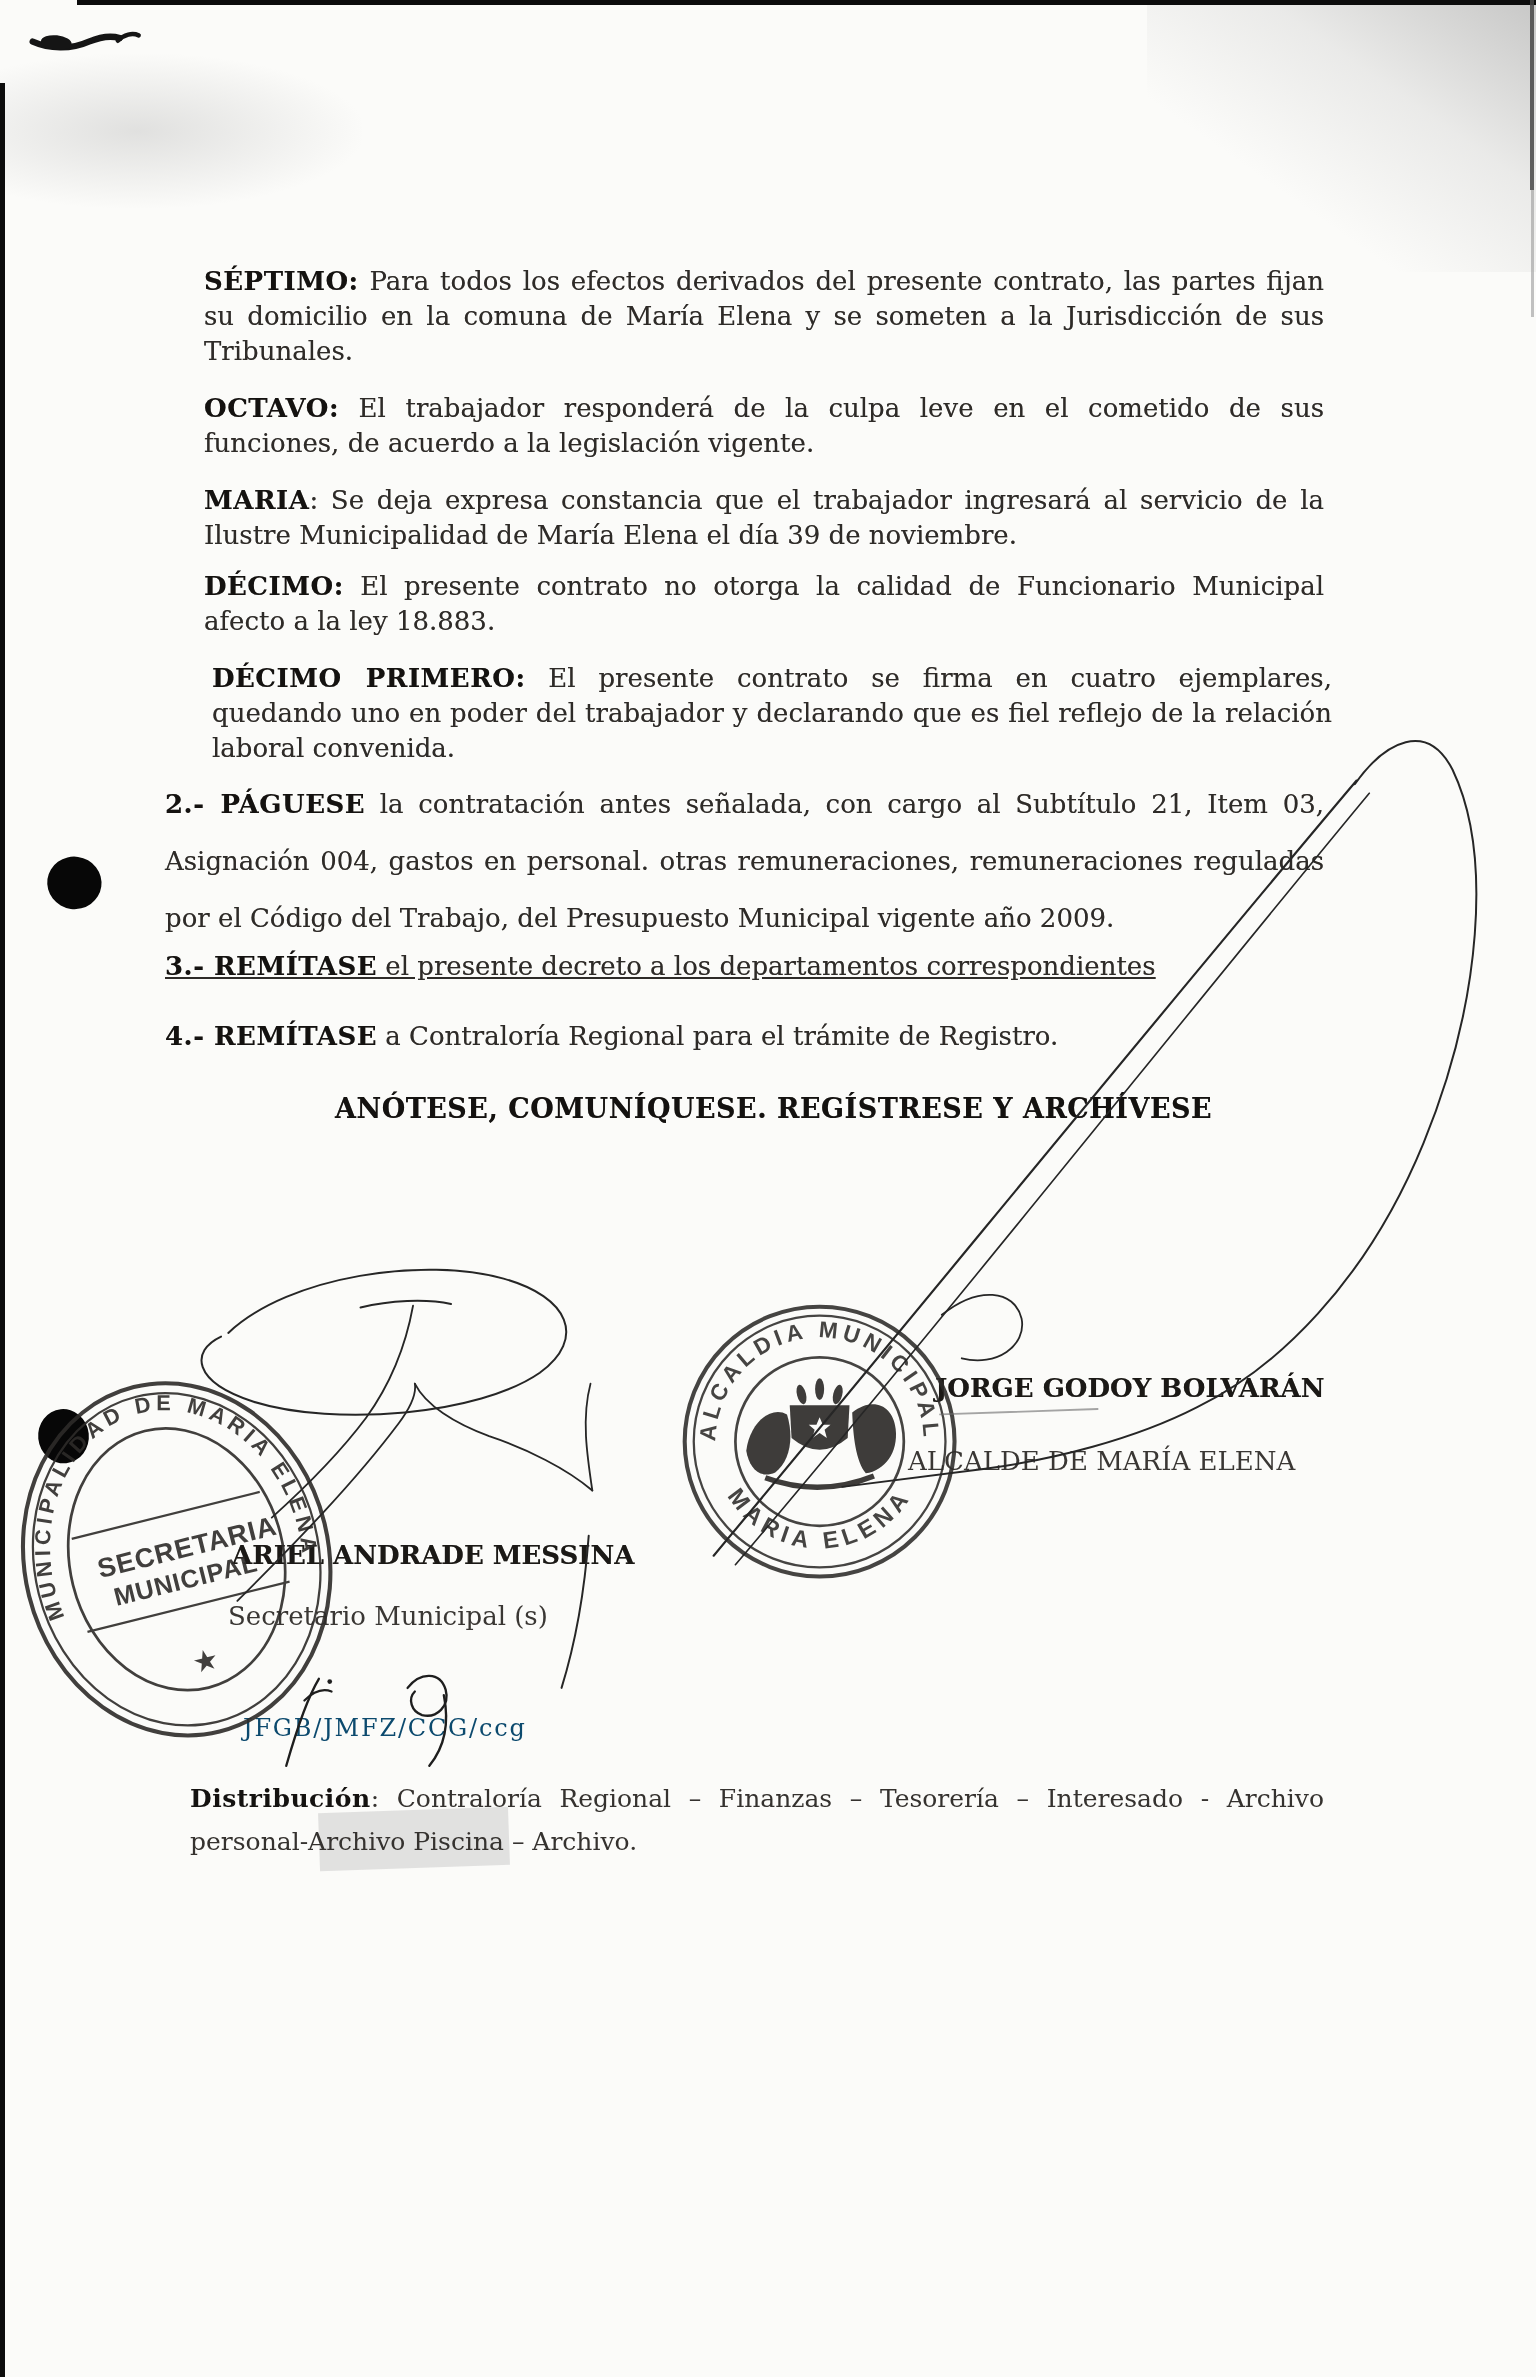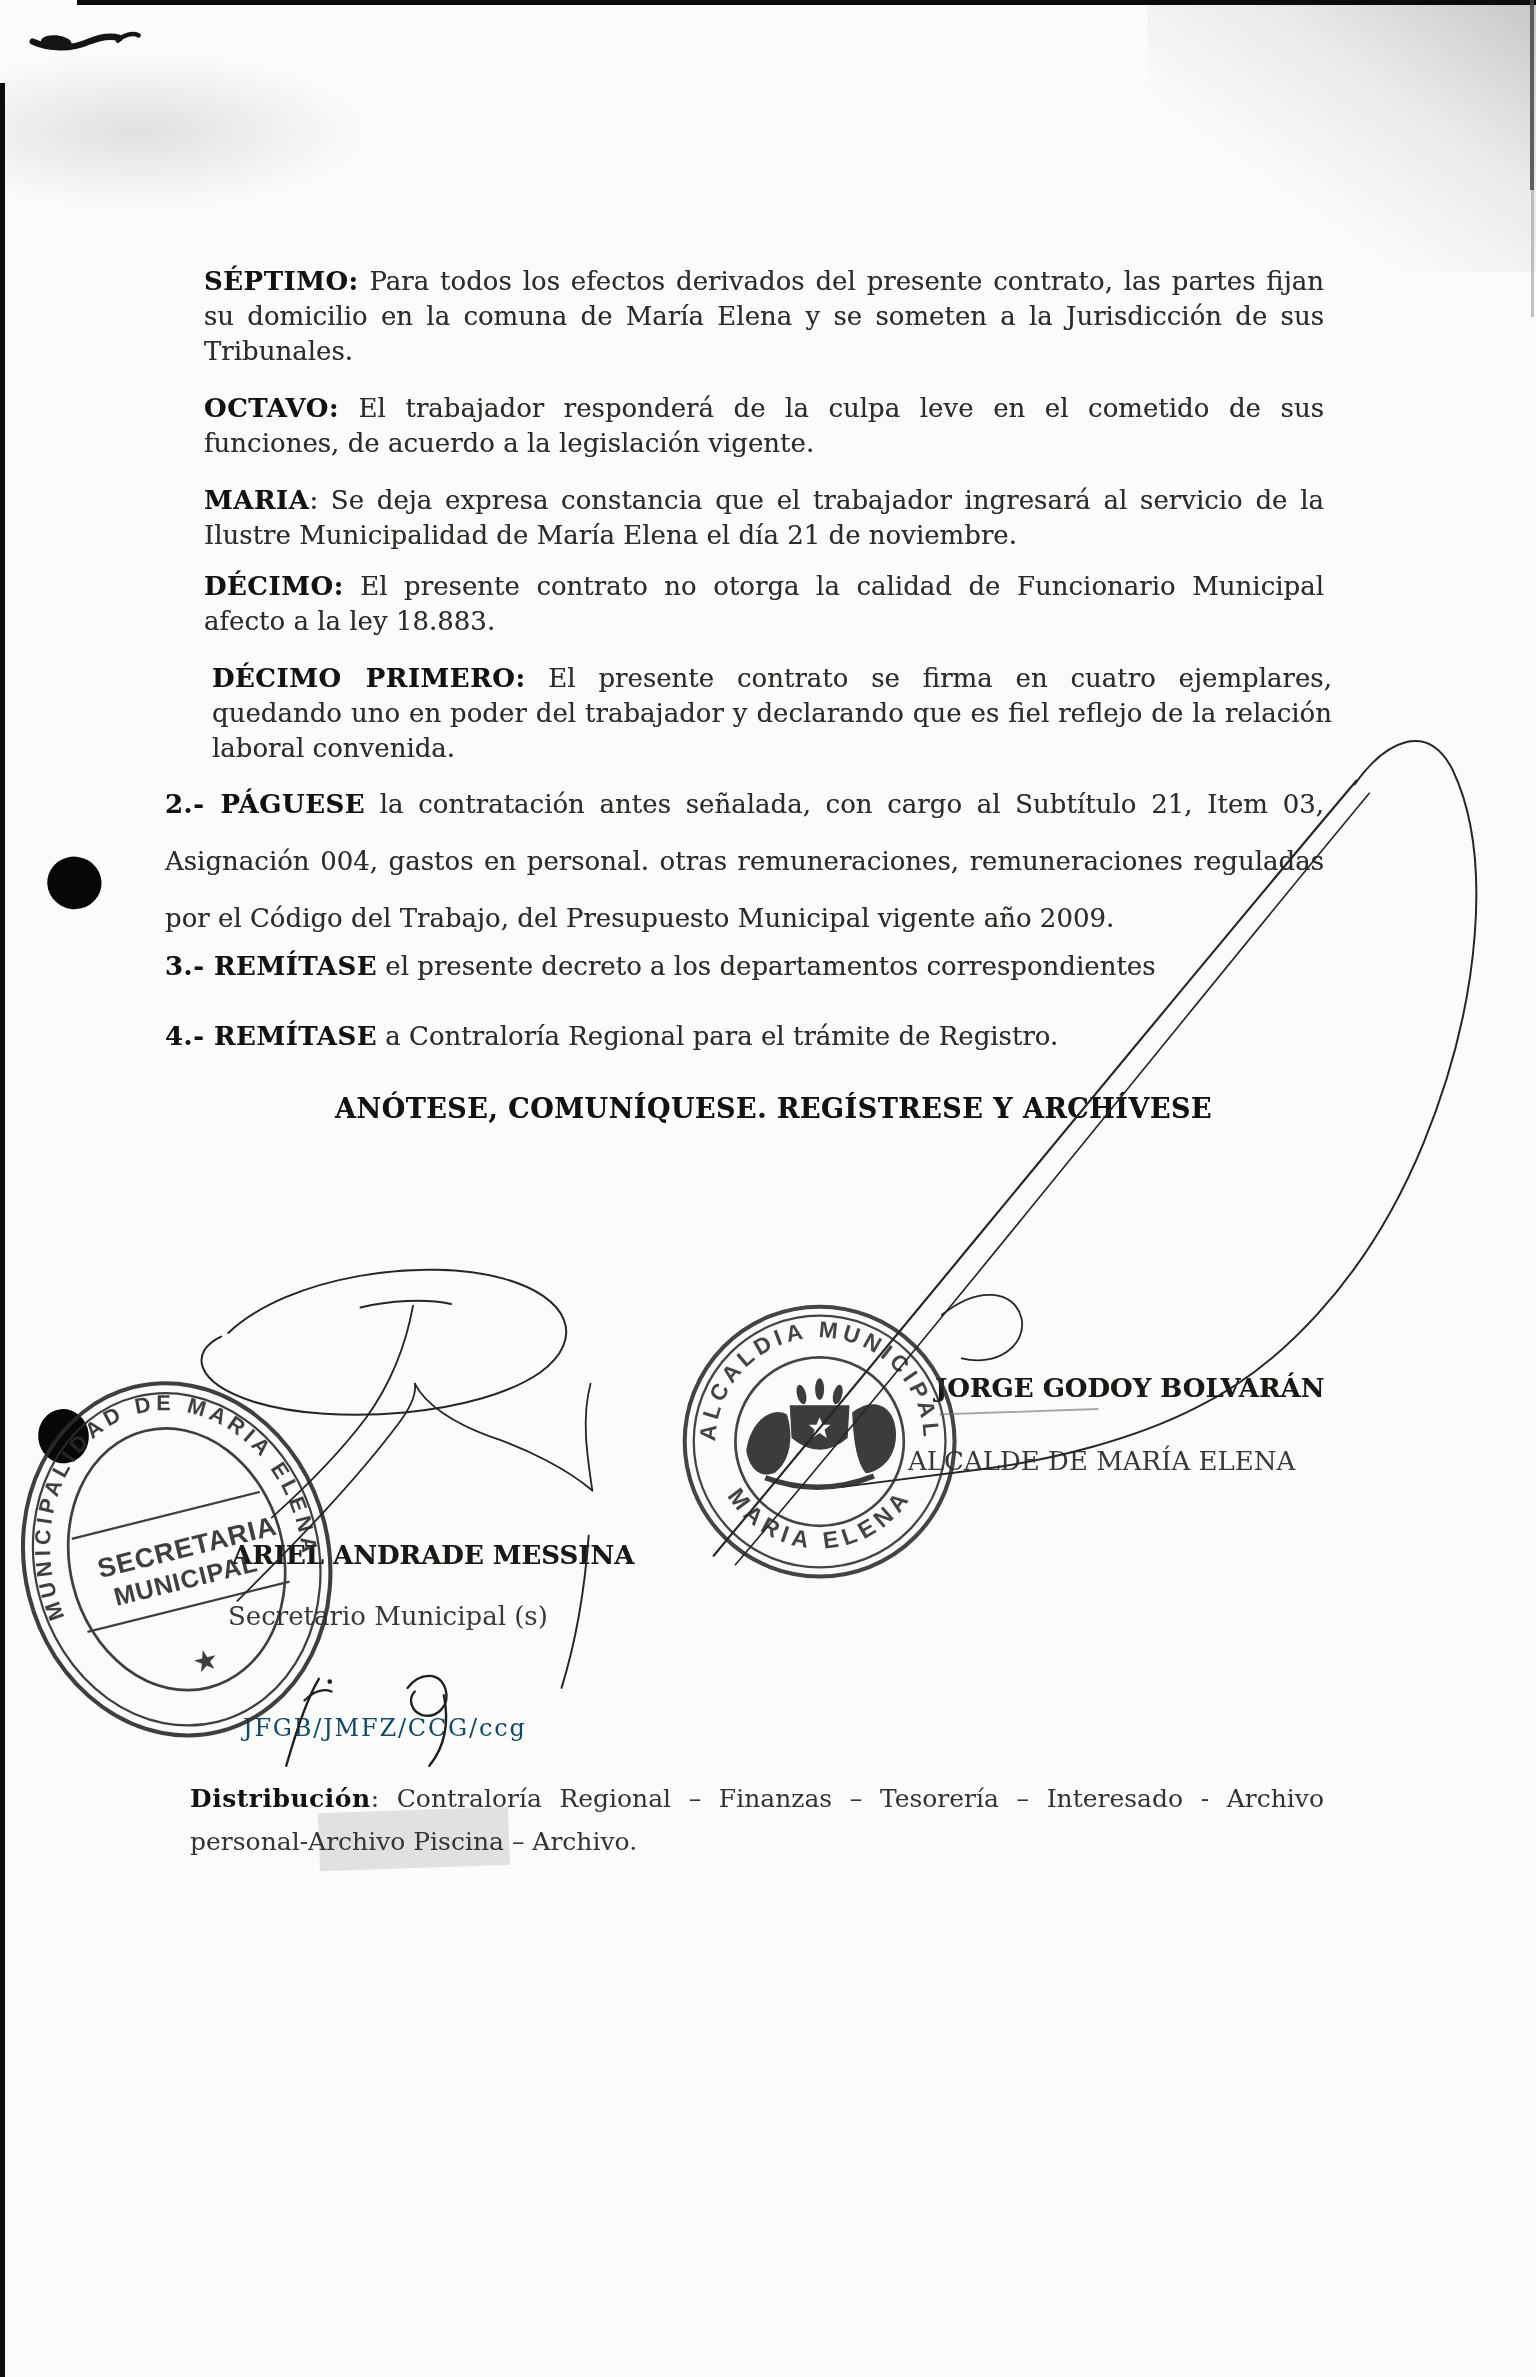--- a/index.html
+++ b/index.html
@@ -22,21 +22,21 @@
   
   .par{position:absolute;font-size:26px;line-height:35px;text-align:justify;z-index:2;
        text-shadow:0 0 0.5px rgba(30,25,20,.45);}
   .lbl{font-weight:bold;color:#141210;letter-spacing:0.5px;}
   .p1{left:204px;top:264px;width:1120px;}
   .p2{left:204px;top:391px;width:1120px;}
   .p3{left:204px;top:483px;width:1120px;}
   .p4{left:204px;top:569px;width:1120px;}
   .p5{left:204px;top:661px;width:1120px;margin-left:8px;}
   .p6{left:165px;top:776px;width:1159px;line-height:57px;}
-  .p7{left:165px;top:949px;width:1159px;}
+  .p7{left:165px;top:949px;width:1159px;text-decoration:underline;}
   .p8{left:165px;top:1019px;width:1159px;}
   .closing{position:absolute;left:335px;top:1093px;font-size:27px;font-weight:bold;
     letter-spacing:0.5px;white-space:nowrap;color:#141210;z-index:2;
     text-shadow:0 0 0.6px rgba(20,16,12,.5);}
   .sig-name{position:absolute;font-size:26px;font-weight:bold;color:#1b1916;white-space:nowrap;z-index:2;
     text-shadow:0 0 0.6px rgba(20,16,12,.5);}
   .sig-title{position:absolute;font-size:26px;color:#3a3734;white-space:nowrap;z-index:2;}
   .mayor-name{left:935px;top:1373px;}
   .mayor-title{left:908px;top:1446px;}
   .secretary-name{left:232px;top:1540px;}
@@ -56,21 +56,21 @@
   <div class="corner-tr"></div>
   <div class="corner-tl"></div>
   <div class="edge-top"></div>
   <div class="edge-left"></div>
   <div class="edge-right"></div>
   <div class="edge-right2"></div>
   <div class="smudge-archivo"></div>
 
   <div class="par p2"><span class="lbl">OCTAVO:</span><span> El trabajador responderá de la culpa leve en el cometido de sus funciones, de acuerdo a la legislación vigente.</span></div>
   <div class="par p1"><span class="lbl">SÉPTIMO:</span><span> Para todos los efectos derivados del presente contrato, las partes fijan su domicilio  en la comuna de María Elena y se someten a la Jurisdicción de sus Tribunales.</span></div>
-  <div class="par p3"><span class="lbl">MARIA</span><span>: Se deja expresa constancia que el trabajador ingresará al servicio de la Ilustre Municipalidad de María Elena el día 21 de noviembre.</span></div>
+  <div class="par p3"><span class="lbl">MARIA</span><span>: Se deja expresa constancia que el trabajador ingresará al servicio de la Ilustre Municipalidad de María Elena el día 39 de noviembre.</span></div>
   <div class="par p4"><span class="lbl">DÉCIMO:</span><span> El presente contrato no otorga la calidad de Funcionario Municipal afecto a la ley 18.883.</span></div>
   <div class="par p5"><span class="lbl">DÉCIMO PRIMERO:</span><span> El presente contrato se firma en cuatro ejemplares, quedando uno en poder del trabajador y declarando que es fiel reflejo de la relación laboral convenida.</span></div>
   <div class="par p6"><span class="lbl">2.- PÁGUESE</span><span> la contratación antes señalada, con cargo al Subtítulo 21, Item 03, Asignación 004, gastos en personal. otras remuneraciones, remuneraciones reguladas por el Código del Trabajo, del Presupuesto Municipal vigente año 2009.</span></div>
   <div class="par p7"><span class="lbl">3.- REMÍTASE</span><span> el presente decreto a los departamentos correspondientes</span></div>
   <div class="par p8"><span class="lbl">4.- REMÍTASE</span><span> a Contraloría Regional para el trámite de Registro.</span></div>
 
   <div class="closing">ANÓTESE, COMUNÍQUESE. REGÍSTRESE Y ARCHÍVESE</div>
 
   <div class="sig-name mayor-name">JORGE GODOY BOLVARÁN</div>
   <div class="sig-title mayor-title">ALCALDE DE MARÍA ELENA</div>

